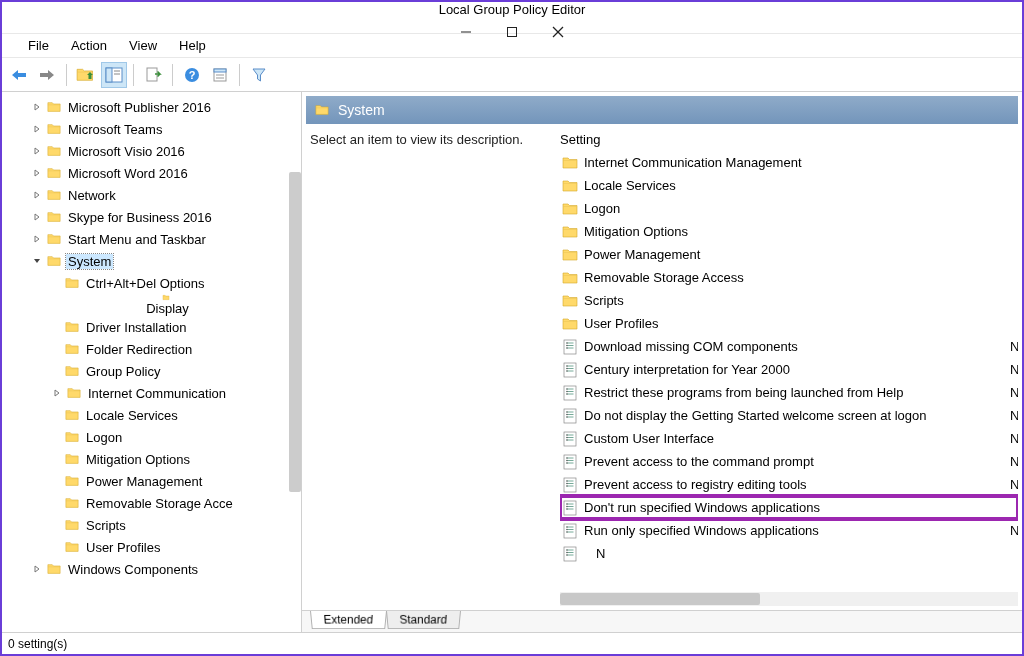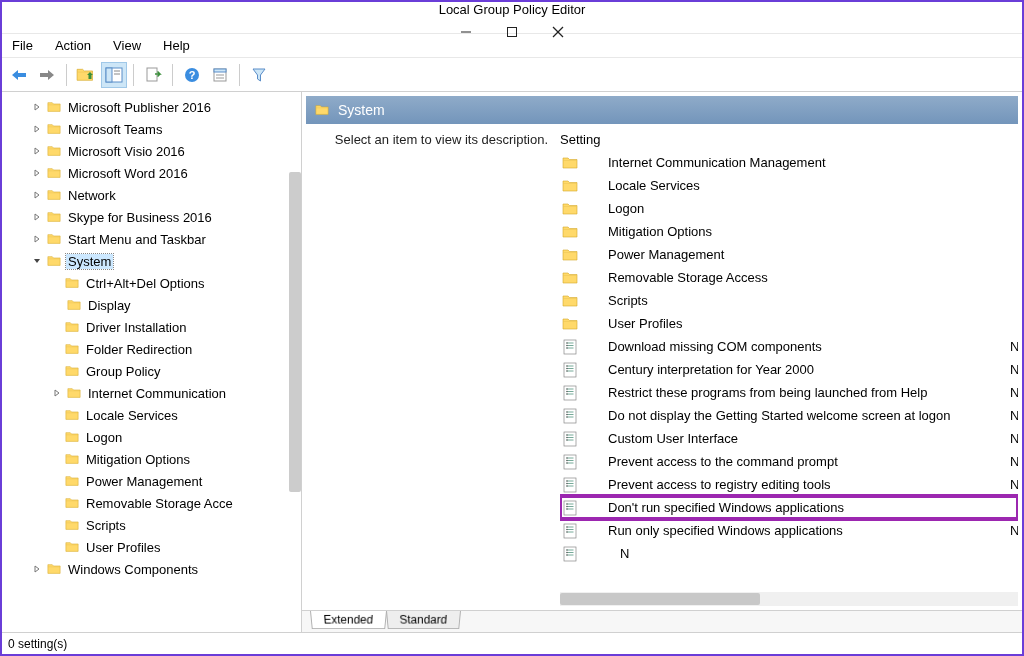--- a/index.html
+++ b/index.html
@@ -3,21 +3,21 @@
 <meta charset="utf-8">
 <style>
 * { box-sizing: border-box; margin: 0; padding: 0; }
 body { font-family: "Segoe UI", Tahoma, sans-serif; font-size: 13px; background: #fff; width: 1024px; height: 656px; overflow: hidden; border: 2px solid #6a3dd8; display: flex; flex-direction: column; }
 .titlebar { display: flex; align-items: center; height: 32px; padding: 0 8px; border-bottom: 1px solid #e8e8e8; flex-direction: column; }
 .titlebar .app-icon { width: 16px; height: 16px; margin-right: 8px; }
 .titlebar .title { flex: 1; font-size: 13px; }
 .win-controls { display: flex; gap: 0; }
 .win-btn { width: 46px; height: 30px; display: flex; align-items: center; justify-content: center; font-size: 14px; }
 
-.menubar { display: flex; padding: 2px 0; gap: 2px; border-bottom: 1px solid #e8e8e8; height: 24px; align-items: flex-end; }
+.menubar { display: flex; padding: 2px 16px; gap: 2px; border-bottom: 1px solid #e8e8e8; height: 24px; align-items: flex-end; }
 .menu-item { padding: 2px 10px; font-size: 13px; }
 
 .toolbar { display: flex; align-items: center; padding: 2px 4px; gap: 2px; border-bottom: 1px solid #d0d0d0; height: 34px; }
 .tool-sep { width: 1px; height: 22px; background: #ccc; margin: 0 4px; }
 .tool-btn { width: 26px; height: 26px; display: flex; align-items: center; justify-content: center; border: 1px solid transparent; }
 .tool-btn.active { background: #cde6f7; border-color: #a0c8e8; }
 
 .content { display: flex; flex: 1; min-height: 0; }
 .tree-panel { width: 300px; border-right: 1px solid #d0d0d0; overflow-y: auto; overflow-x: hidden; position: relative; padding-top: 4px; }
 .tree-scroll { position: absolute; right: 0; top: 80px; width: 12px; height: 320px; background: #ccc; border-radius: 2px; }
@@ -28,27 +28,27 @@
 .tree-label { padding: 0 2px; }
 
 .folder-icon { width: 16px; height: 14px; margin-right: 4px; display: inline-block; }
 
 .right-panel { flex: 1; display: flex; flex-direction: column; min-width: 0; }
 .path-header { background: #7b9cc2; background: linear-gradient(#8fabc9, #7395bb); color: #fff; height: 28px; display: flex; align-items: center; padding: 0 8px; margin: 4px 4px 0 4px; }
 .path-header .folder-icon { margin-right: 8px; }
 .path-header span { font-size: 14px; }
 
 .detail-area { flex: 1; display: flex; padding: 8px 4px 0 8px; min-height: 0; }
-.description-col { width: 250px; padding-right: 12px; text-align: right; }
+.description-col { width: 250px; padding-right: 12px; }
 .description-col p { font-size: 13px; color: #222; }
 
 .settings-col { flex: 1; min-width: 0; display: flex; flex-direction: column; position: relative; }
 .col-header { font-size: 13px; padding-bottom: 4px; }
 .settings-list { flex: 1; overflow: hidden; position: relative; }
-.setting-row { display: flex; align-items: center; height: 23px; white-space: nowrap; padding-left: 2px; gap: 24px; }
+.setting-row { display: flex; align-items: center; height: 23px; white-space: nowrap; padding-left: 2px; }
 .setting-row.highlighted { outline: 4px solid #9c27b0; outline-offset: -2px; position: relative; z-index: 5; background: #fff; }
 .setting-icon { width: 16px; height: 16px; margin-right: 6px; flex-shrink: 0; }
 .setting-name { flex: 1; overflow: hidden; text-overflow: ellipsis; font-size: 13px; }
 .setting-state { width: 20px; text-align: left; font-size: 13px; padding-left: 12px; }
 .h-scrollbar { height: 14px; margin-top: 2px; position: relative; background: #f0f0f0; }
 .h-scroll-thumb { position: absolute; left: 0; top: 1px; width: 200px; height: 12px; background: #c8c8c8; border-radius: 2px; }
 
 .tabs-row { display: flex; padding: 0 8px; height: 22px; align-items: flex-start; border-top: 1px solid #d0d0d0; background: #f7f7f7; margin-top: 4px; }
 .tab { padding: 2px 12px; border: 1px solid #b0b0b0; border-top: none; background: #fff; font-size: 12px; margin-right: -1px; transform: perspective(20px) rotateX(-3deg); transform-origin: top; }
 .tab.inactive { background: #eee; }
@@ -262,21 +262,21 @@
         </svg>
         <span class="tree-label">System</span>
       </div>
       <div class="tree-row" style="padding-left: 48px;">
         <span class="tree-spacer"></span>
         <svg class="folder-icon" viewBox="0 0 16 16">
           <use href="#folder-ico"></use>
         </svg>
         <span class="tree-label">Ctrl+Alt+Del Options</span>
       </div>
-      <div class="tree-row" style="padding-left: 50px;">
+      <div class="tree-row" style="padding-left: 32px; flex-direction: column;">
         <span class="tree-spacer"></span>
         <svg class="folder-icon" viewBox="0 0 16 16">
           <use href="#folder-ico"></use>
         </svg>
         <span class="tree-label">Display</span>
       </div>
       <div class="tree-row" style="padding-left: 48px;">
         <span class="tree-spacer"></span>
         <svg class="folder-icon" viewBox="0 0 16 16">
           <use href="#folder-ico"></use>

